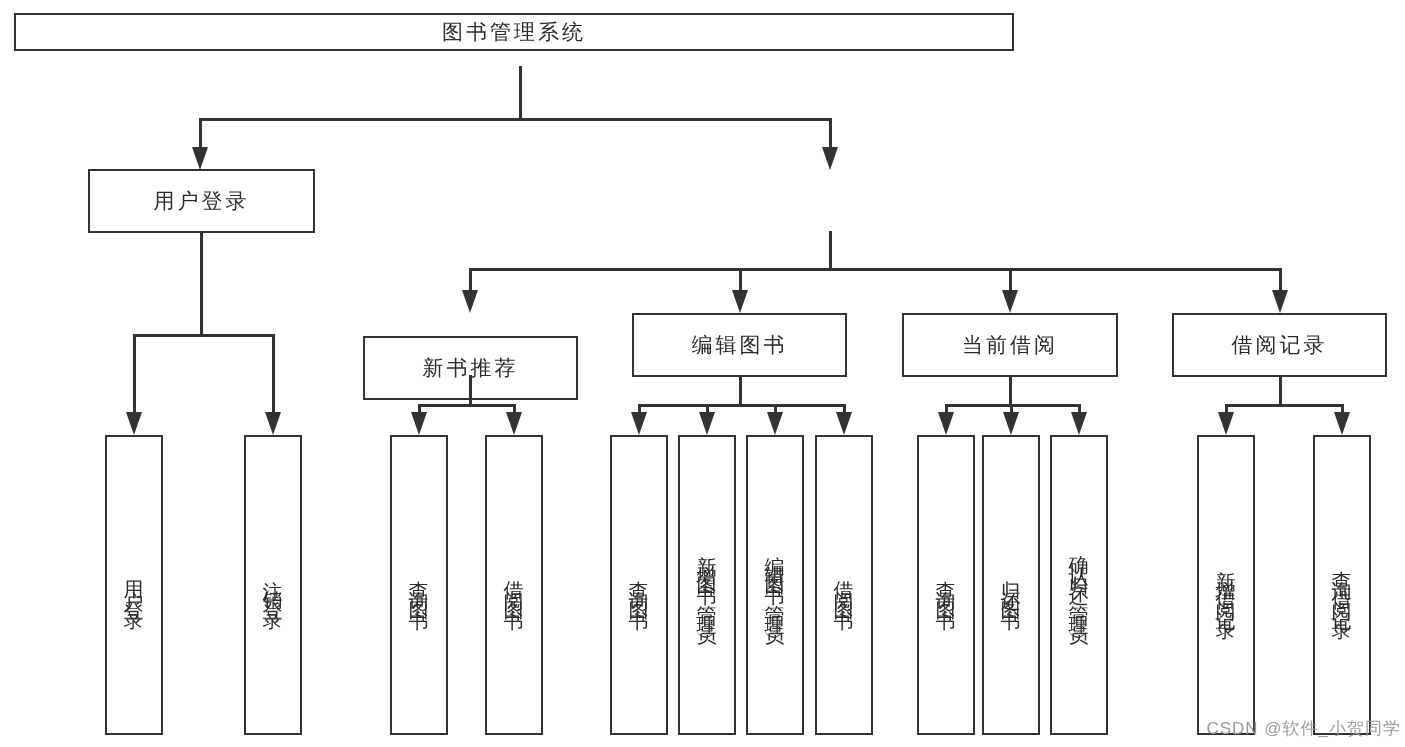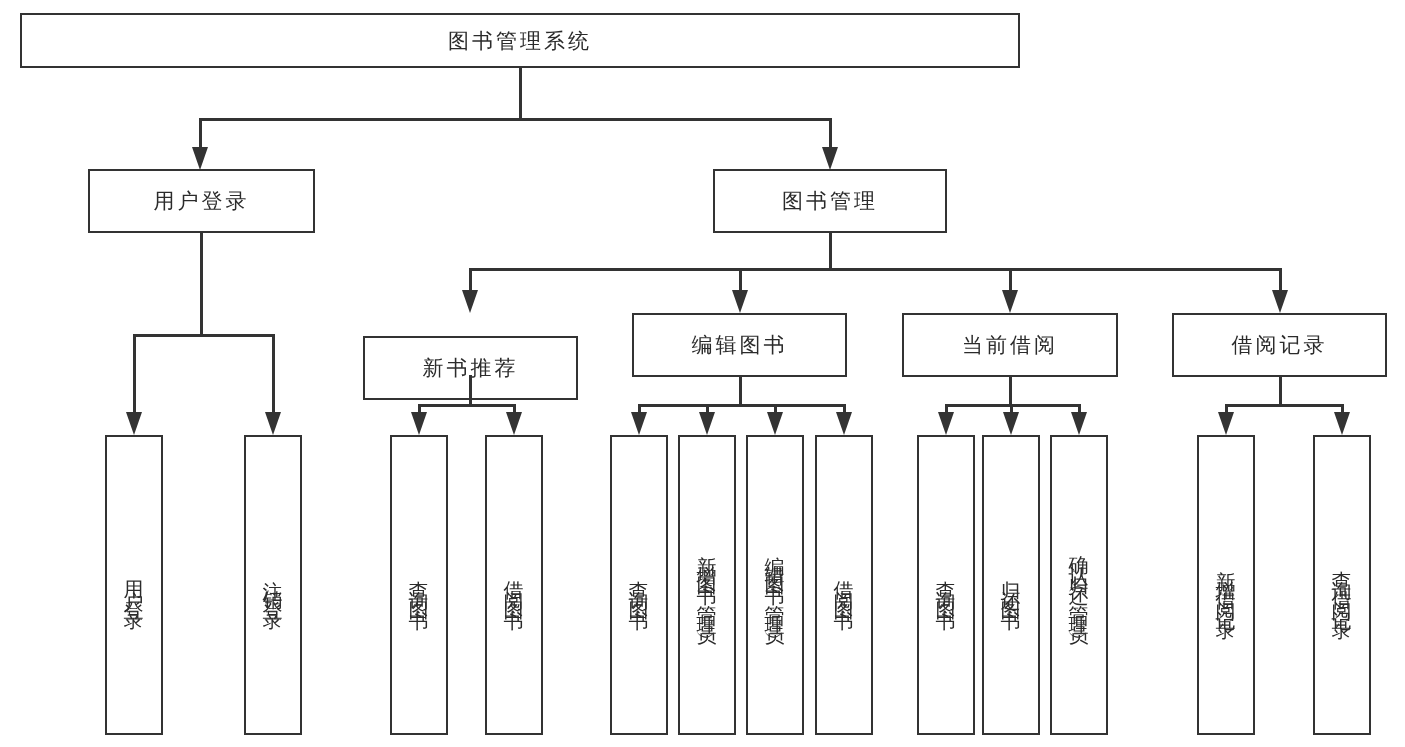--- a/index.html
+++ b/index.html
@@ -74,31 +74,28 @@
     color: #9b9b9b;
     z-index: 10;
     white-space: nowrap;
   }
 </style>
 </head>
 <body>
 
 <div class="stage">
 
-  <div class="node hbox" style="left:20px; top:13px; width:1000px; height:55px;">
+  <div class="node hbox" style="left:14px; top:13px; width:1000px; height:38px;">
     <span>图书管理系统</span>
   </div>
 
   <div class="node hbox" style="left:88px; top:169px; width:227px; height:64px;">
     <span>用户登录</span>
   </div>
 
-  <div class="node hbox" style="left:713px; top:169px; width:234px; height:64px;">
-    <span>图书管理</span>
-  </div>
 
   <div class="node hbox" style="left:363px; top:313px; width:215px; height:64px;margin-top:23px;">
     <span>新书推荐</span>
   </div>
 
   <div class="node hbox" style="left:632px; top:313px; width:215px; height:64px;">
     <span>编辑图书</span>
   </div>
 
   <div class="node hbox" style="left:1172px; top:313px; width:215px; height:64px;">
@@ -205,14 +202,15 @@
   <div class="vline" style="left:1078px; top:404px; height:10px;"></div>
   <div class="arrow" style="left:1071px; top:412px;"></div>
 
   <div class="vline" style="left:1279px; top:375px; height:31px;"></div>
   <div class="hline" style="left:1225px; top:404px; width:119px;"></div>
   <div class="vline" style="left:1225px; top:404px; height:10px;"></div>
   <div class="arrow" style="left:1218px; top:412px;"></div>
   <div class="vline" style="left:1341px; top:404px; height:10px;"></div>
   <div class="arrow" style="left:1334px; top:412px;"></div>
 
+  <div class="watermark">CSDN @软件_小贺同学</div>
 
 </div>
 
 </body></html>

